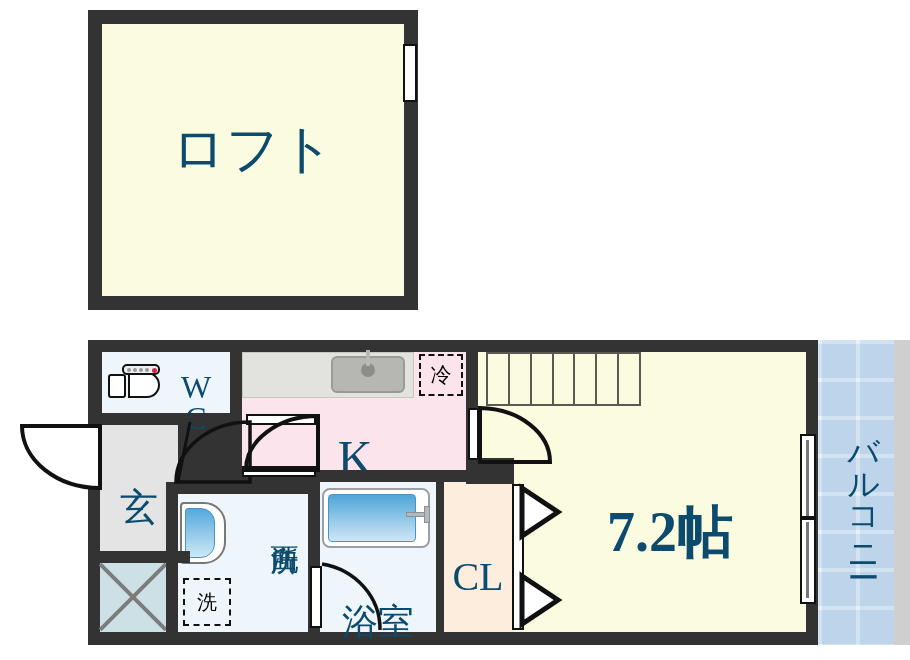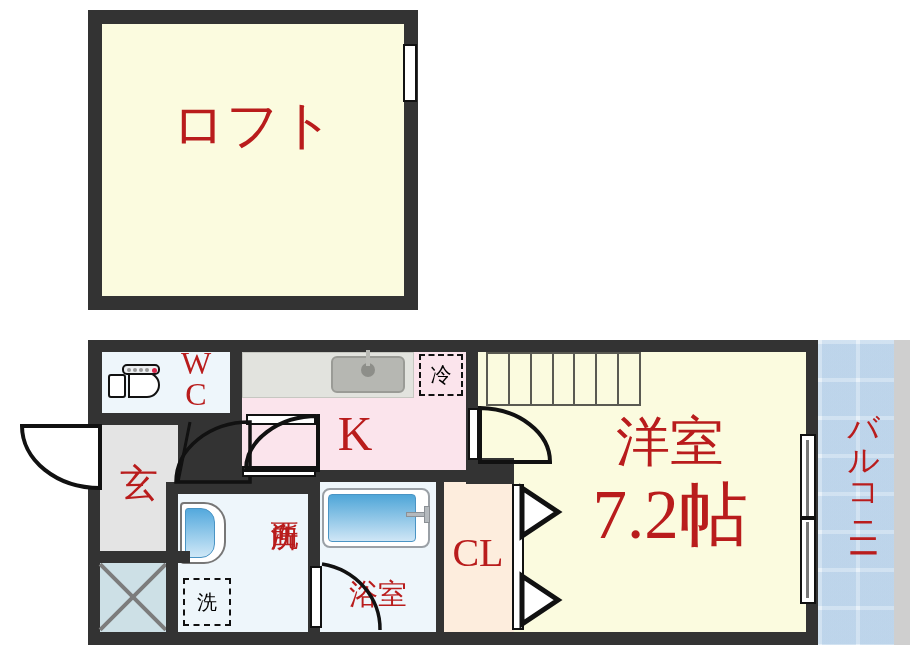--- a/index.html
+++ b/index.html
@@ -28,25 +28,26 @@
   .fill-wash   { background: #eef6fb; }
   .fill-bath   { background: #eef6fb; }
   .fill-genkan { background: #e4e4e4; }
   .fill-cl     { background: #fdeddd; }
   .fill-shoe   { background: #cde0e6; }
   .fill-counter{ background: #e2e3de; }
 
   
   .lbl {
     position: absolute;
-    color: #b91c1c;
+    color: #0c4a6e;
     text-align: center;
     line-height: 1.12;
     white-space: pre;
     font-family: "Liberation Serif", "DejaVu Serif", serif;
+    margin-top: 24px;
   }
   .lbl-vert {
     writing-mode: vertical-rl;
     text-orientation: upright;
     white-space: nowrap;
     line-height: 1.0;
   }
 
   
   .win-v {
@@ -164,21 +165,21 @@
 
   <div class="abs dashbox" style="left:183px; top:578px; width:48px; height:48px; font-size:20px; font-family:'DejaVu Sans', sans-serif;">
       <span>洗</span>
     </div>
 
   <div class="abs fill-bath" style="left:318px; top:482px; width:120px; height:150px;"></div>
   <div class="abs" style="left:322px; top:488px; width:108px; height:60px; background:#ffffff; border:2px solid #9aa0a6; border-radius:8px;"></div>
   <div class="abs" style="left:328px; top:494px; width:88px; height:48px; background:linear-gradient(to bottom,#4fa6d8,#cfe6f6); border:1px solid #4a94c4; border-radius:4px;"></div>
   <div class="abs" style="left:406px; top:512px; width:22px; height:5px; background:#b4b9bd; border:1px solid #8b9095;"></div>
   <div class="abs" style="left:424px; top:506px; width:6px; height:17px; background:#b4b9bd; border:1px solid #8b9095;"></div>
-  <div class="lbl" style="left:318px; top:578px; width:120px; font-size:29px;"><span>浴室</span></div>
+  <div class="lbl" style="left:318px; top:578px; width:120px; font-size:36px;"><span>浴室</span></div>
 
   <div class="abs fill-cl" style="left:442px; top:482px; width:72px; height:150px;"></div>
   <div class="lbl" style="left:442px; top:531px; width:72px; font-size:40px;"><span>CL</span></div>
 
   <div class="abs fill-room" style="left:472px; top:352px; width:334px; height:280px;"></div>
 
   <div class="abs fill-cl" style="left:442px; top:482px; width:72px; height:150px;"></div>
   <div class="lbl" style="left:442px; top:531px; width:72px; font-size:40px;"><span>CL</span></div>
 
   <div class="abs" style="left:512px; top:484px; width:12px; height:146px; background:#fff; border:2px solid #111;"></div>
@@ -186,22 +187,21 @@
     <svg width="40" height="52" viewBox="0 0 40 52">
       <polygon points="2,2 38,26 2,50" fill="#ffffff" stroke="#111" stroke-width="5"></polygon>
     </svg>
   </div>
   <div class="arc" style="left:520px; top:574px;">
     <svg width="40" height="52" viewBox="0 0 40 52">
       <polygon points="2,2 38,26 2,50" fill="#ffffff" stroke="#111" stroke-width="5"></polygon>
     </svg>
   </div>
 
-  <div class="lbl" style="left:530px; top:412px; width:280px; font-size:54px;"><span>洋室</span></div>
-  <div class="lbl" style="left:530px; top:477px; width:280px; font-size:69px;"><span>7.2帖</span></div>
+  <div class="lbl" style="left:530px; top:477px; width:280px; font-size:56px;font-weight:bold;"><span>7.2帖</span></div>
 
   <div class="abs stairs" style="left:486px; top:352px; width:155px; height:54px;">
     <div class="step"></div>
     <div class="step"></div>
     <div class="step"></div>
     <div class="step"></div>
     <div class="step"></div>
     <div class="step"></div>
     <div class="step"></div>
   </div>

